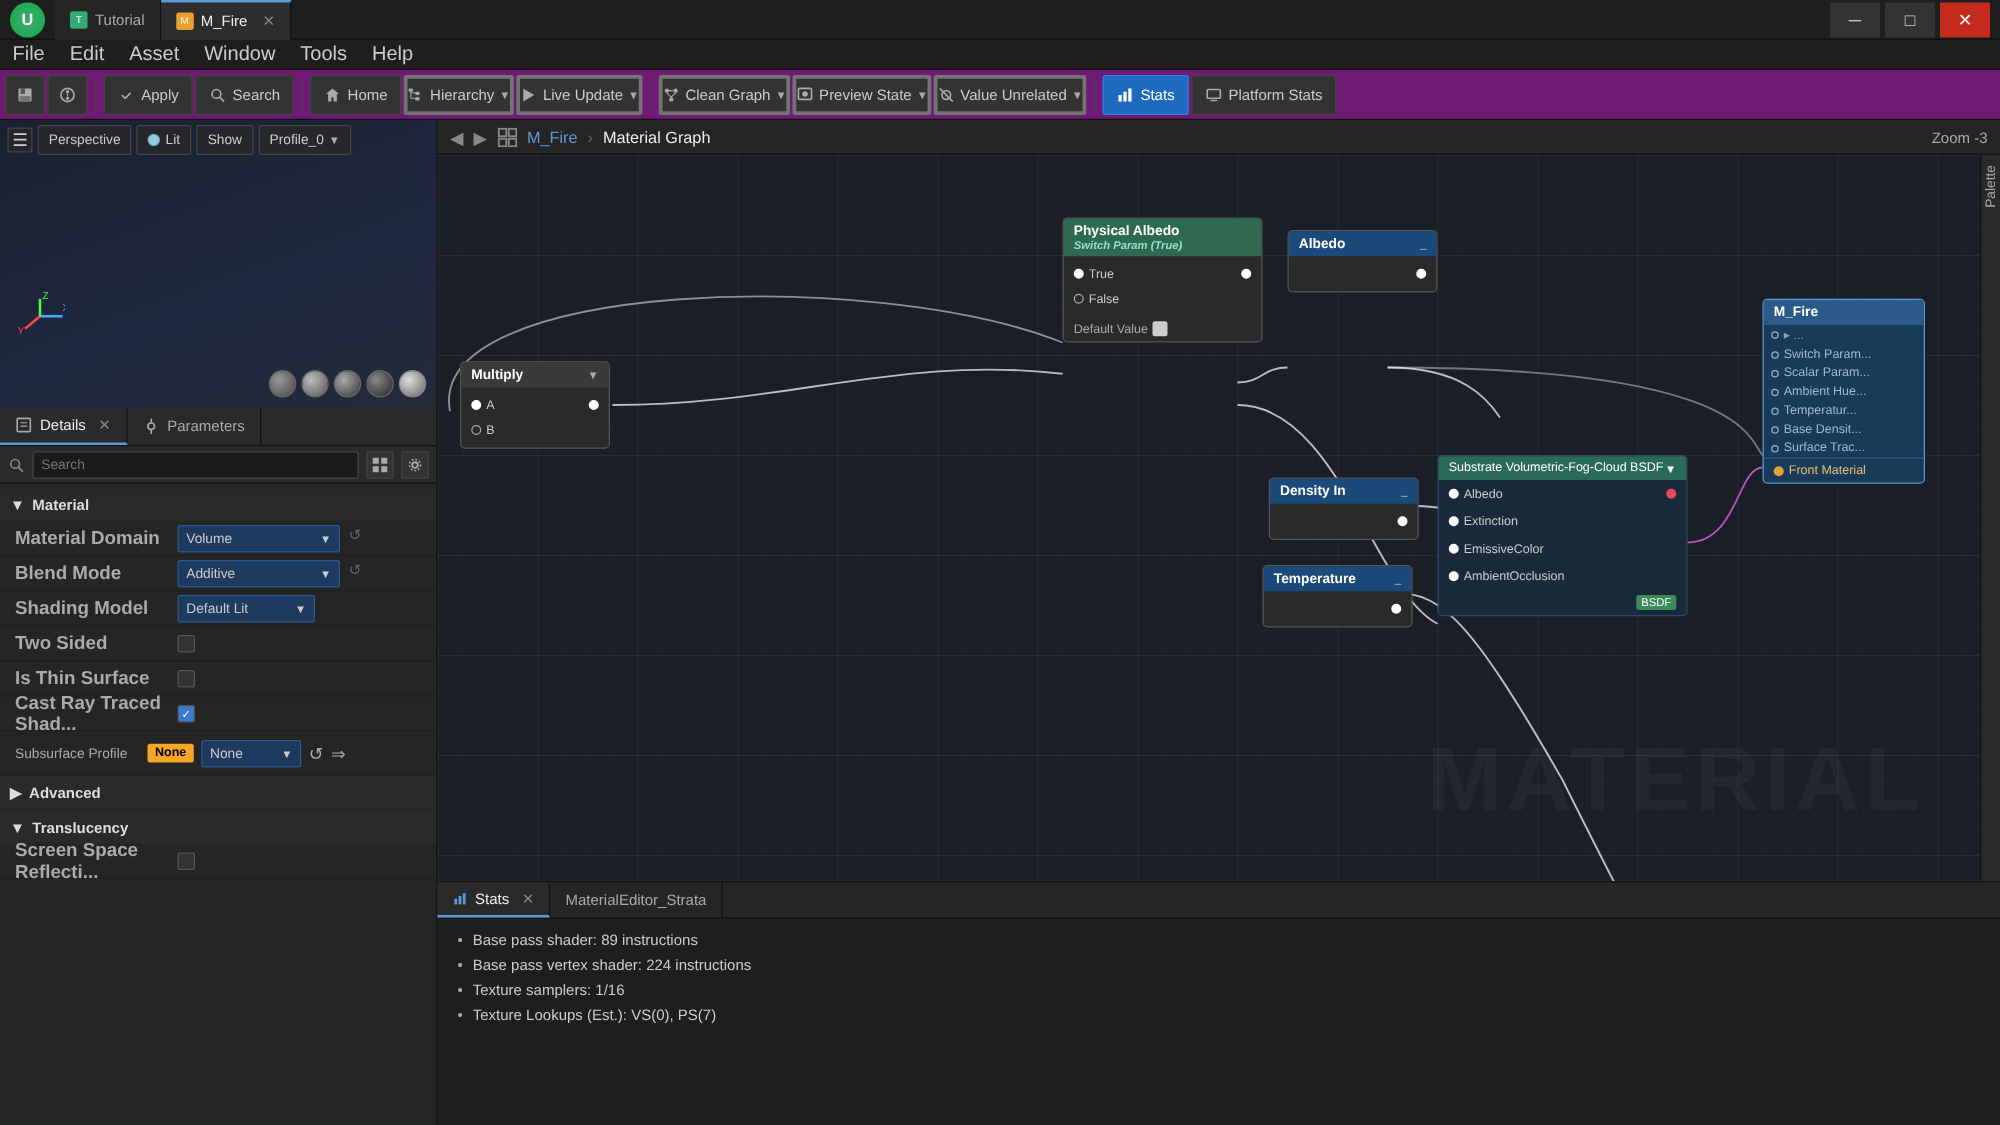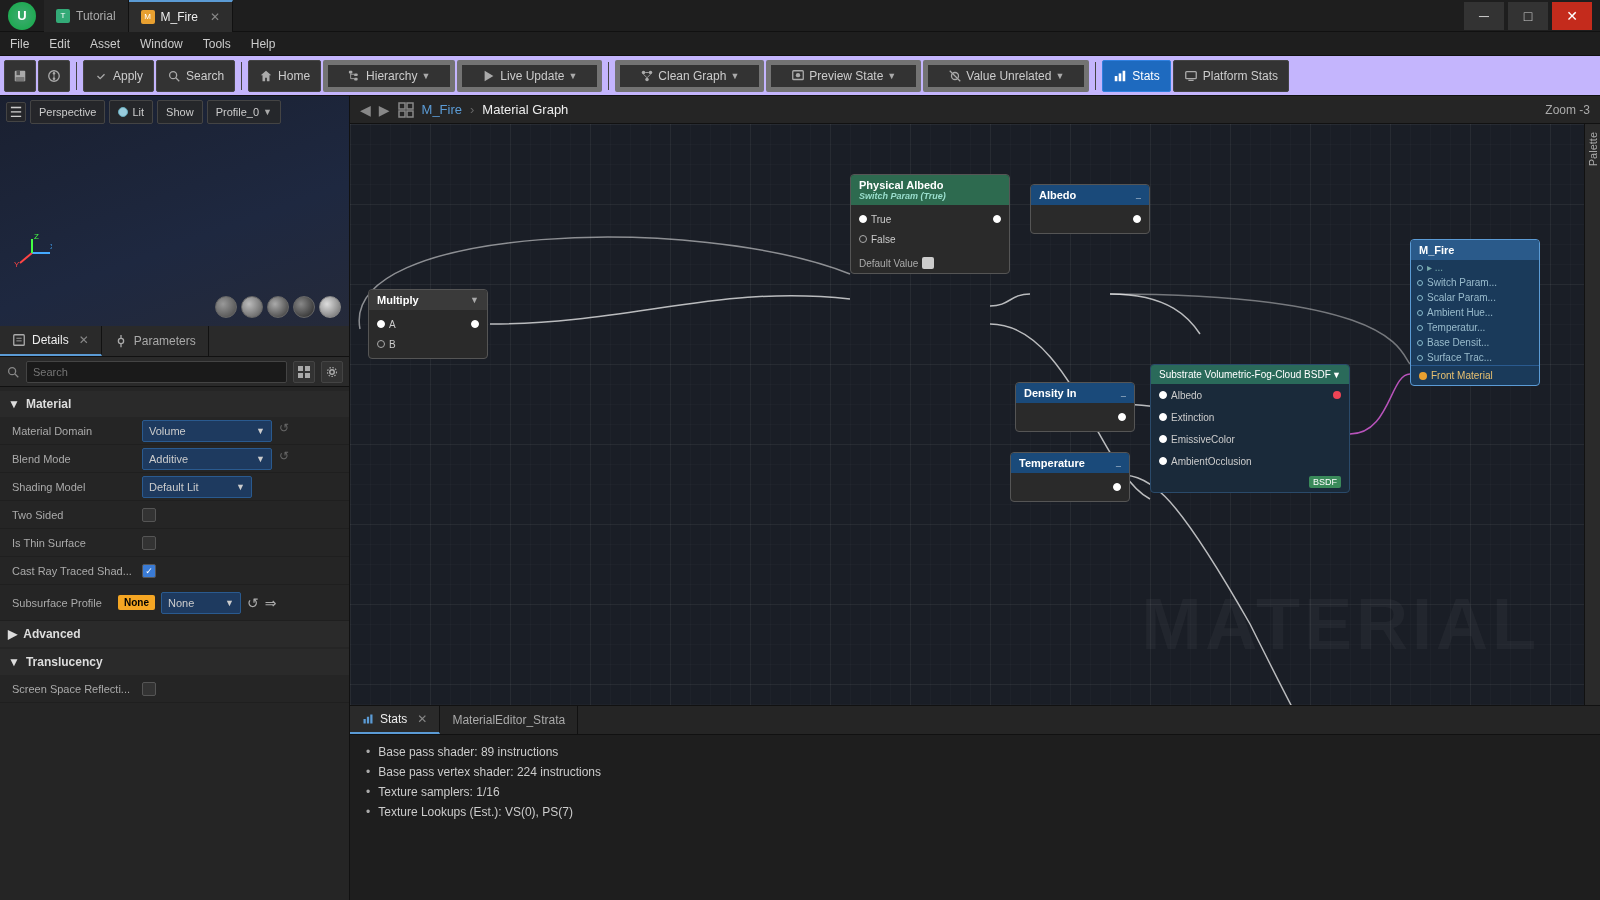--- a/index.html
+++ b/index.html
@@ -8,51 +8,51 @@
     
     #title-bar { display: flex; align-items: center; height: 32px; background: #1e1e1e; border-bottom: 1px solid #111; padding: 0 8px; gap: 8px; }
     #title-bar .win-controls { margin-left: auto; display: flex; gap: 4px; }
     #title-bar .win-btn { width: 24px; height: 20px; background: #333; border: none; color: #ccc; cursor: pointer; font-size: 11px; display: flex; align-items: center; justify-content: center; }
     #title-bar .win-btn.close { background: #c42b1c; }
     .ue-logo { width: 28px; height: 28px; border-radius: 50%; background: radial-gradient(circle, #3a6 30%, #1a4 100%); display: flex; align-items: center; justify-content: center; color: #fff; font-weight: bold; font-size: 13px; }
     .tab-bar { display: flex; align-items: center; }
     .tab { display: flex; align-items: center; height: 32px; padding: 0 12px; background: #252525; border-right: 1px solid #111; color: #aaa; font-size: 12px; gap: 6px; cursor: pointer; }
     .tab.active { background: #2d2d2d; color: #eee; border-top: 1px solid #5b9bd5; }
     .tab .close-tab { margin-left: 6px; color: #888; cursor: pointer; }
-    .menu-item { padding: 0 10px; height: 100%; display: flex; align-items: center; color: #ccc; cursor: pointer; font-size: 12px; }
-
-    
-    #toolbar { display: flex; align-items: center; height: 40px; background: #c4b5fd; border-bottom: 1px solid #111; padding: 0 4px; gap: 2px; }
+    .menu-item { padding: 0 10px; height: 100%; display: flex; align-items: center; color: #ccc; cursor: pointer; font-size: 16px; }
+
+    
+    #toolbar { display: flex; align-items: center; height: 40px; background: #701a75; border-bottom: 1px solid #111; padding: 0 4px; gap: 2px; }
     .tb-btn { display: flex; align-items: center; height: 32px; padding: 0 10px; background: #333; border: 1px solid #444; color: #ccc; cursor: pointer; font-size: 12px; gap: 5px; border-radius: 2px; }
     .tb-btn.active { background: #1e6abf; border-color: #3080df; color: #fff; }
     .tb-btn svg { width: 14px; height: 14px; fill: #aaa; }
     .tb-btn.active svg { fill: #fff; }
     .tb-separator { width: 1px; height: 28px; background: #444; margin: 0 4px; }
-    .tb-dropdown { display: flex; align-items: center; height: 32px; padding: 0 20px; background: #333; border: 5px solid #737373; color: #ccc; cursor: pointer; font-size: 12px; gap: 4px; border-radius: 2px; }
+    .tb-dropdown { display: flex; align-items: center; height: 32px; padding: 0 0; background: #333; border: 3px solid #737373; color: #ccc; cursor: pointer; font-size: 12px; gap: 4px; border-radius: 2px; }
     .chevron { font-size: 9px; color: #aaa; }
 
     
     #main { display: flex; height: calc(900px - 32px - 24px - 40px); }
 
     
     #left-panel { width: 350px; background: #252525; border-right: 1px solid #111; display: flex; flex-direction: column; }
     #viewport { width: 100%; height: 230px; background: #1a1e2a; position: relative; overflow: hidden; }
     #viewport-toolbar { display: flex; align-items: center; gap: 4px; padding: 4px 8px; position: absolute; top: 0; left: 0; right: 0; background: transparent; z-index: 2; }
     .vp-btn { display: flex; align-items: center; height: 24px; padding: 0 8px; background: rgba(40,40,40,0.8); border: 1px solid #444; color: #ccc; font-size: 11px; cursor: pointer; border-radius: 2px; gap: 4px; }
     #panel-tabs { display: flex; border-bottom: 1px solid #111; background: #2a2a2a; }
     .panel-tab { display: flex; align-items: center; height: 30px; padding: 0 12px; color: #aaa; cursor: pointer; font-size: 12px; border-right: 1px solid #111; gap: 6px; }
     .panel-tab.active { color: #eee; border-bottom: 2px solid #5b9bd5; }
     #panel-toolbar { display: flex; align-items: center; height: 30px; padding: 0 6px; background: #2a2a2a; border-bottom: 1px solid #111; gap: 6px; }
     .panel-search { flex: 1; height: 22px; background: #1a1a1a; border: 1px solid #444; color: #ccc; padding: 0 6px; font-size: 11px; border-radius: 2px; }
     .panel-icon-btn { width: 22px; height: 22px; background: #333; border: 1px solid #444; color: #aaa; display: flex; align-items: center; justify-content: center; cursor: pointer; border-radius: 2px; font-size: 11px; }
 
     #properties { flex: 1; overflow-y: auto; padding: 4px 0; }
     .section-header { display: flex; align-items: center; height: 26px; padding: 0 8px; background: #2a2a2a; cursor: pointer; font-size: 12px; color: #ddd; font-weight: bold; gap: 6px; }
     .prop-row { display: flex; align-items: center; height: 28px; padding: 0 12px; border-bottom: 1px solid #1f1f1f; }
-    .prop-label { flex: 0 0 130px; color: #aaa; font-size: 11px; }
+    .prop-label { flex: 0 0 130px; color: #aaa; font-size: 15px; font-weight: bold; }
     .prop-value { flex: 1; display: flex; align-items: flex-start; gap: 4px; }
     .prop-select { height: 22px; background: #1e3a5f; border: 1px solid #2a5a8f; color: #ccc; padding: 0 6px; font-size: 11px; border-radius: 2px; display: flex; align-items: center; justify-content: space-between; cursor: pointer; }
     .prop-select-wide { width: 130px; }
     .prop-checkbox { width: 14px; height: 14px; background: #333; border: 1px solid #555; border-radius: 2px; display: flex; align-items: center; justify-content: center; cursor: pointer; }
     .prop-checkbox.checked { background: #3a7bd5; }
     .prop-checkbox.checked::after { content: '✓'; color: #fff; font-size: 9px; }
     .reset-btn { width: 16px; height: 16px; background: transparent; border: none; color: #666; cursor: pointer; font-size: 12px; }
     .adv-section { display: flex; align-items: center; height: 26px; padding: 0 8px; background: #2a2a2a; cursor: pointer; font-size: 12px; color: #ddd; font-weight: bold; gap: 6px; }
     .translucency-section { display: flex; align-items: center; height: 26px; padding: 0 8px; background: #2a2a2a; cursor: pointer; font-size: 12px; color: #ddd; font-weight: bold; gap: 6px; margin-top: 2px; }
     #graph-toolbar { display: flex; align-items: center; height: 28px; background: #252525; border-bottom: 1px solid #111; padding: 0 10px; gap: 8px; }

